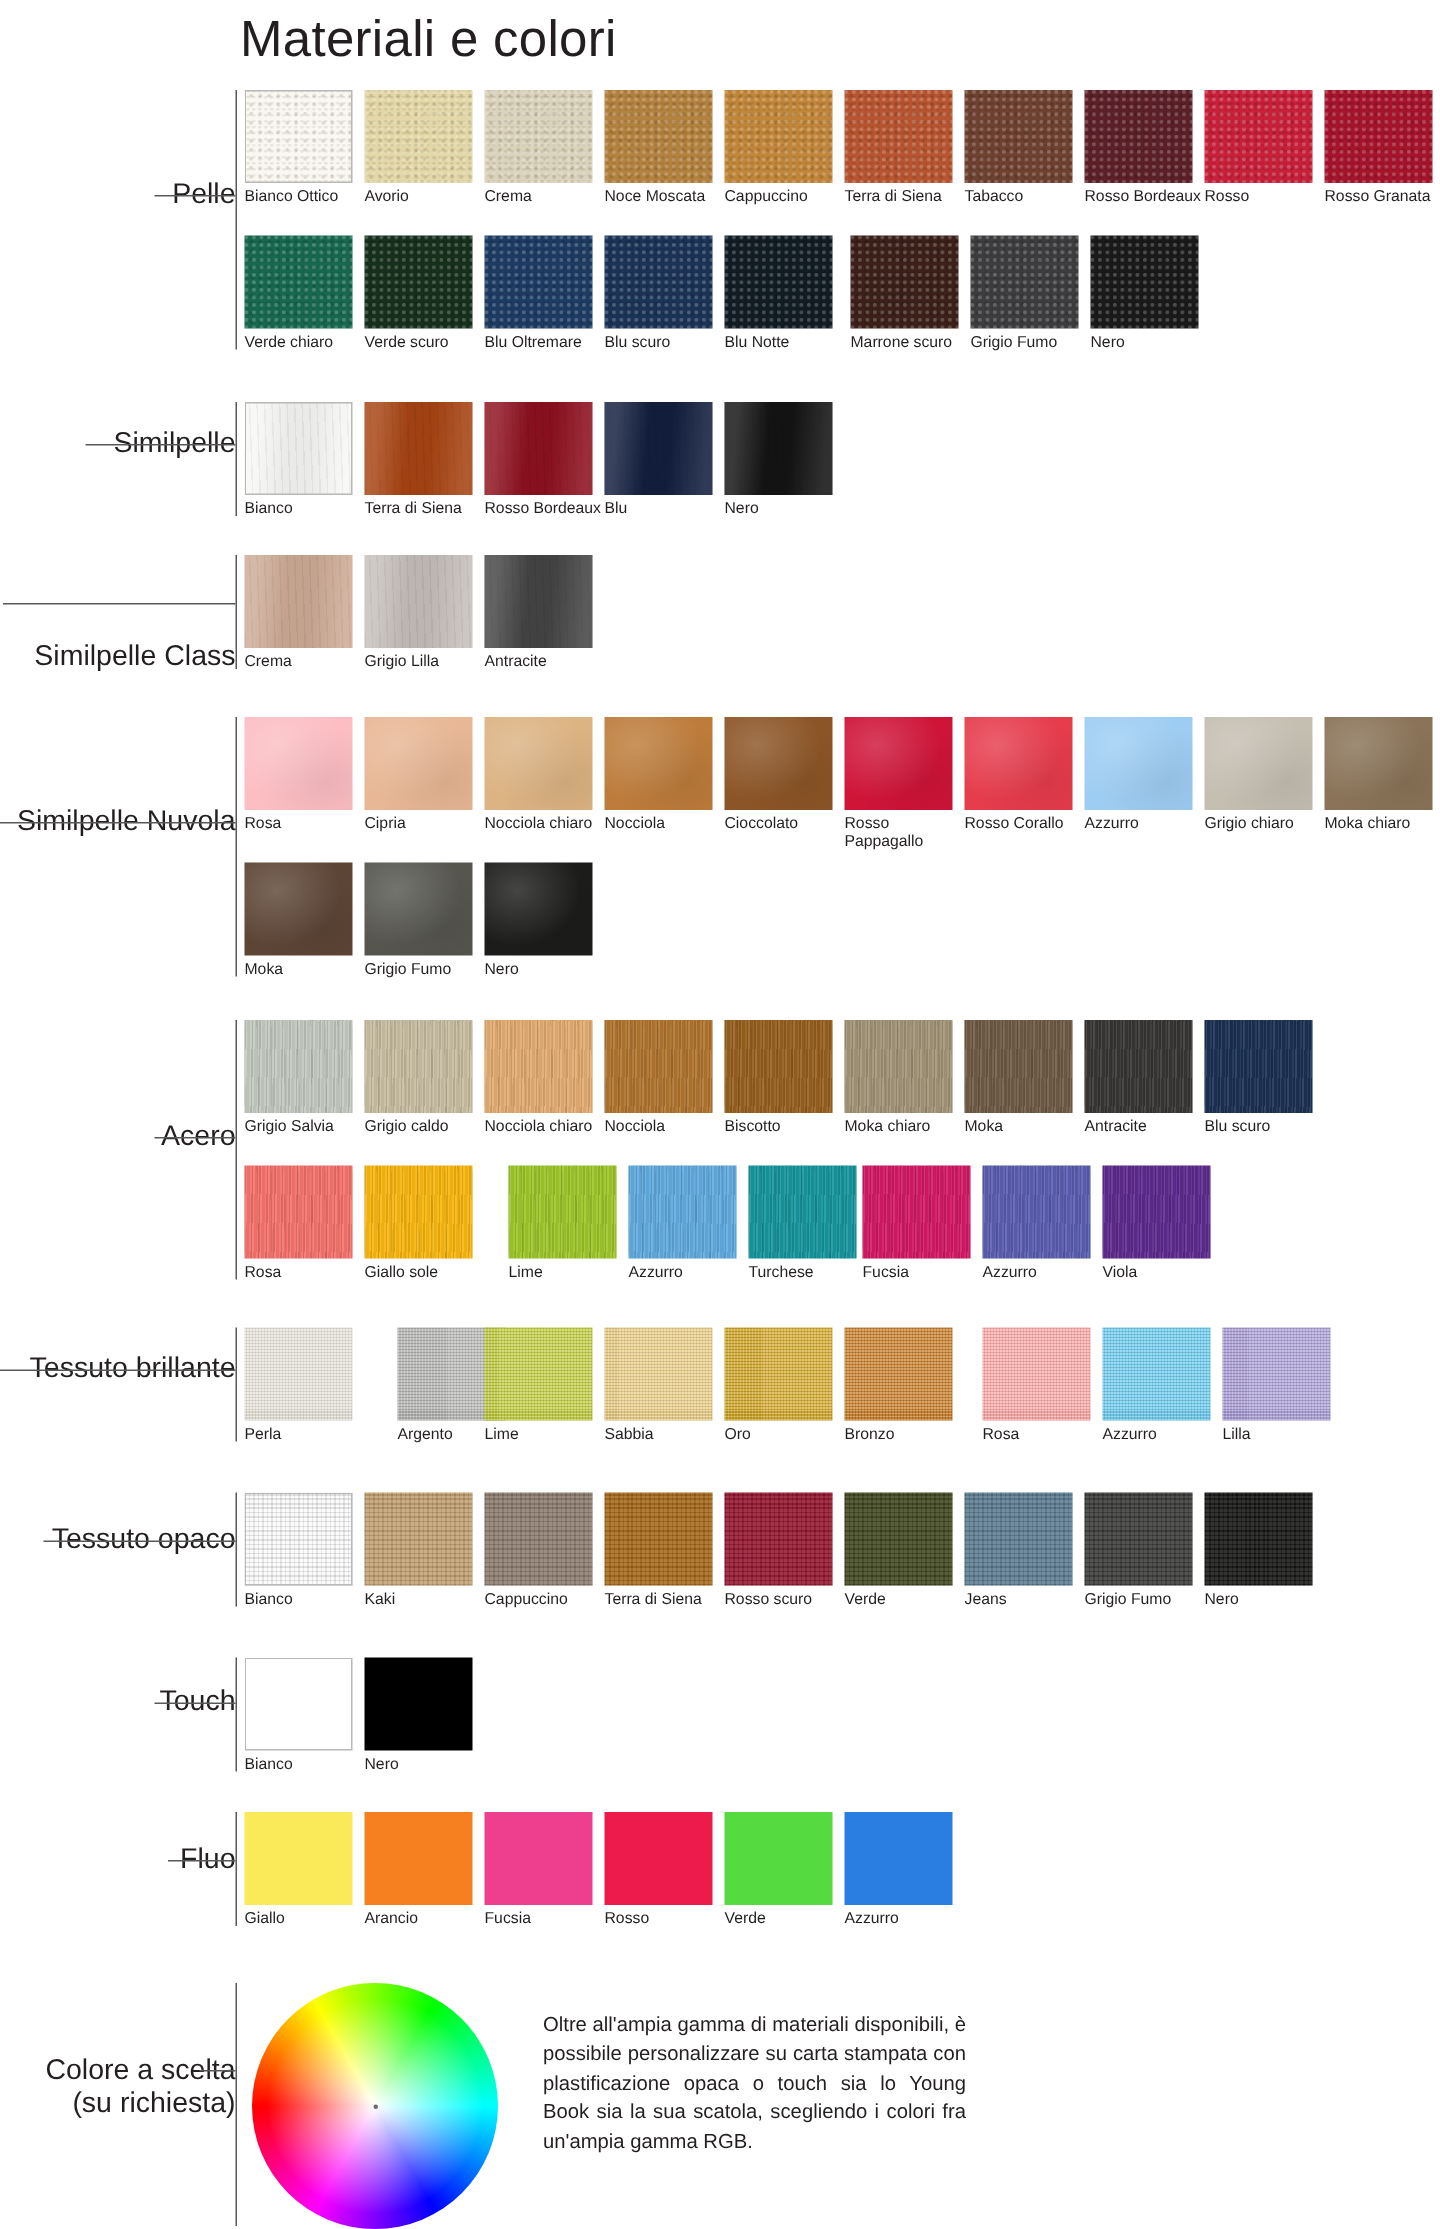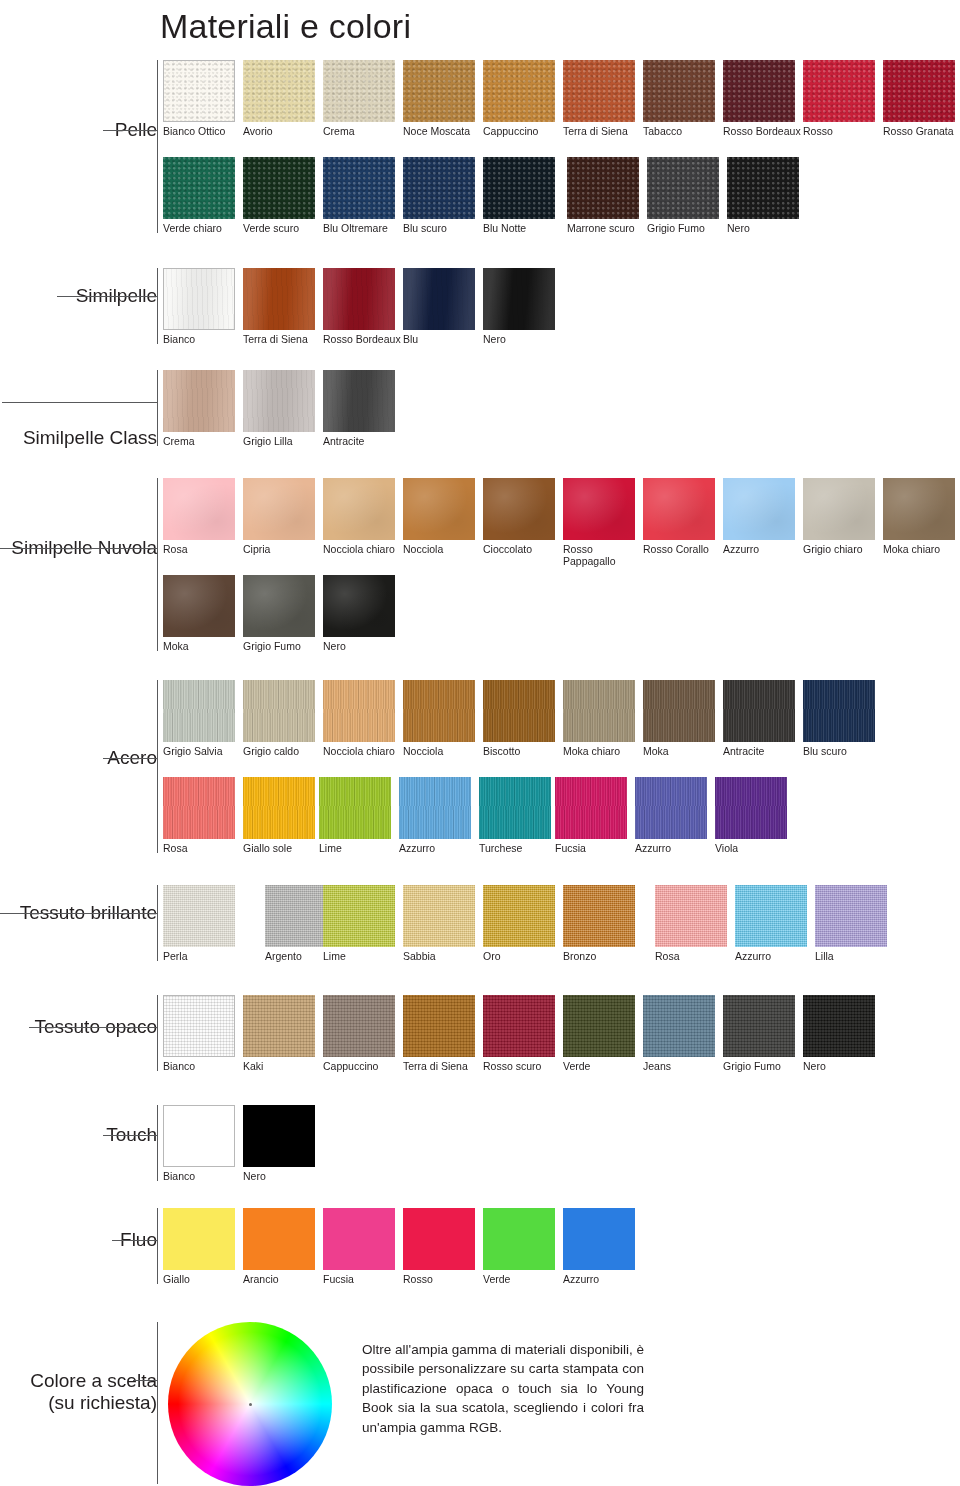--- a/index.html
+++ b/index.html
@@ -390,21 +390,21 @@
           <div class="cell" style="width: 80px;">
             <span class="chip tex-acero" title="Blu scuro" style="width: 72px; height: 62px; background-color: rgb(27, 48, 82);"></span>
             <span class="cap">Blu scuro</span>
           </div>
         </div>
         <div class="row" style="position: absolute; left: 0px; top: 97px;">
           <div class="cell" style="width: 80px;">
             <span class="chip tex-acero" title="Rosa" style="width: 72px; height: 62px; background-color: rgb(244, 114, 109);"></span>
             <span class="cap">Rosa</span>
           </div>
-          <div class="cell" style="width: 76px;">
+          <div class="cell" style="width: 96px;">
             <span class="chip tex-acero" title="Giallo sole" style="width: 72px; height: 62px; background-color: rgb(247, 182, 17);"></span>
             <span class="cap">Giallo sole</span>
           </div>
           <div class="cell" style="width: 80px;">
             <span class="chip tex-acero" title="Lime" style="width: 72px; height: 62px; background-color: rgb(157, 198, 43);"></span>
             <span class="cap">Lime</span>
           </div>
           <div class="cell" style="width: 80px;">
             <span class="chip tex-acero" title="Azzurro" style="width: 72px; height: 62px; background-color: rgb(98, 170, 222);"></span>
             <span class="cap">Azzurro</span>

